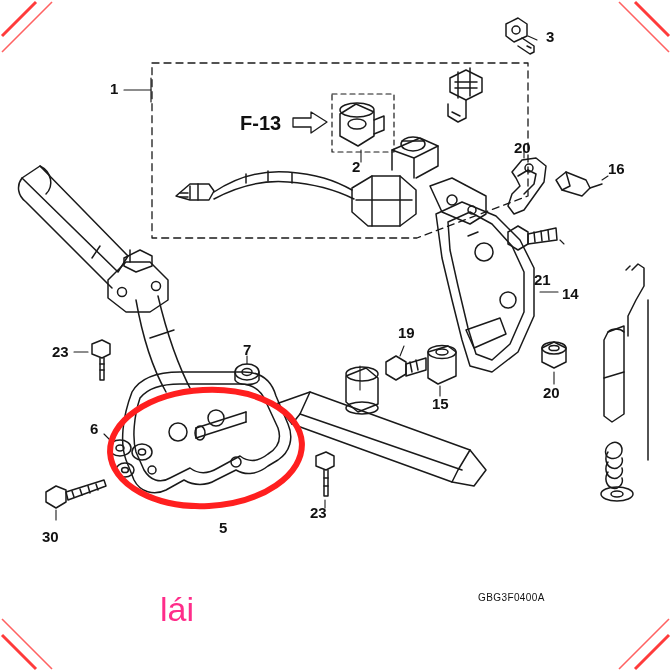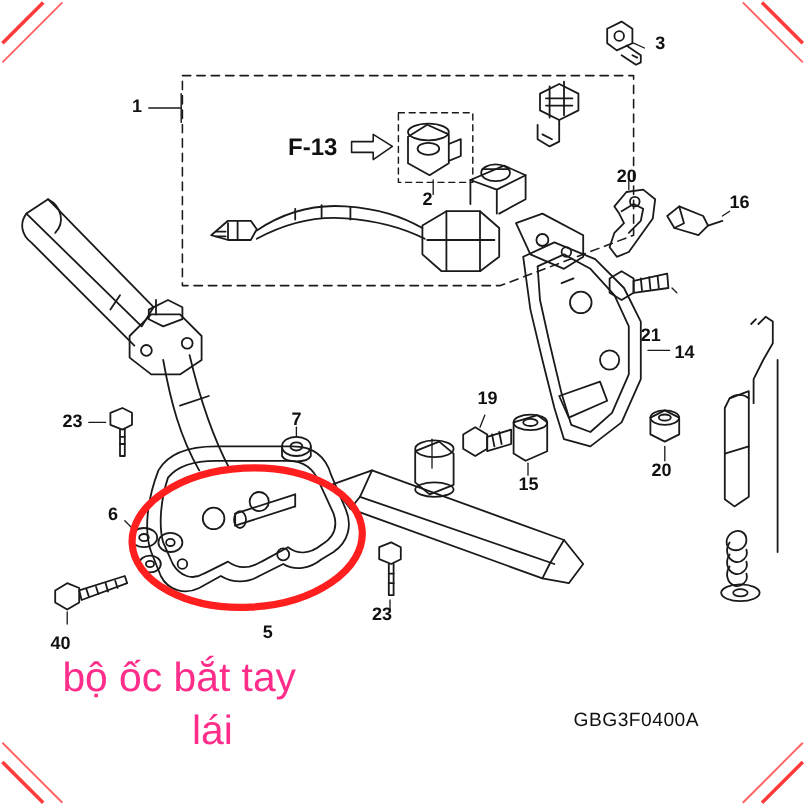--- a/index.html
+++ b/index.html
@@ -16,21 +16,21 @@
     font-family:"Liberation Sans", sans-serif;
     font-size:15px;
     color:#111;
     font-weight:700;
     white-space:nowrap;
     line-height:1;
   }
   .code{
     position:absolute;
     font-family:"Liberation Sans", sans-serif;
-    font-size:16px;
+    font-size:10px;
     letter-spacing:0.4px;
     color:#111;
     font-weight:400;
     white-space:nowrap;
   }
   .f13{
     position:absolute;
     font-family:"Liberation Sans", sans-serif;
     font-size:20px;
     font-weight:700;
@@ -334,25 +334,24 @@
   <div class="lbl" style="left:546px;top:29px;">3</div>
   <div class="lbl" style="left:90px;top:421px;">6</div>
   <div class="lbl" style="left:219px;top:520px;">5</div>
   <div class="lbl" style="left:243px;top:342px;">7</div>
   <div class="lbl" style="left:514px;top:140px;">20</div>
   <div class="lbl" style="left:562px;top:286px;">14</div>
   <div class="lbl" style="left:432px;top:396px;">15</div>
   <div class="lbl" style="left:608px;top:161px;">16</div>
   <div class="lbl" style="left:398px;top:325px;">19</div>
   <div class="lbl" style="left:543px;top:385px;">20</div>
-  <div class="lbl" style="left:42px;top:529px;">40</div>
+  <div class="lbl" style="left:42px;top:529px;">30</div>
   <div class="lbl" style="left:534px;top:241px;margin-top:31px;">21</div>
   <div class="lbl" style="left:52px;top:344px;">23</div>
   <div class="lbl" style="left:310px;top:505px;">23</div>
 
   <div class="f13" style="left:240px;top:112px;">F-13</div>
 
   <div class="code" style="left:478px;top:592px;">GBG3F0400A</div>
 
-  <div class="overlay-text" style="left:52px;top:548px;">bộ ốc bắt tay</div>
   <div class="overlay-text" style="left:160px;top:592px;">lái</div>
 
 </div>
 
 </body></html>

